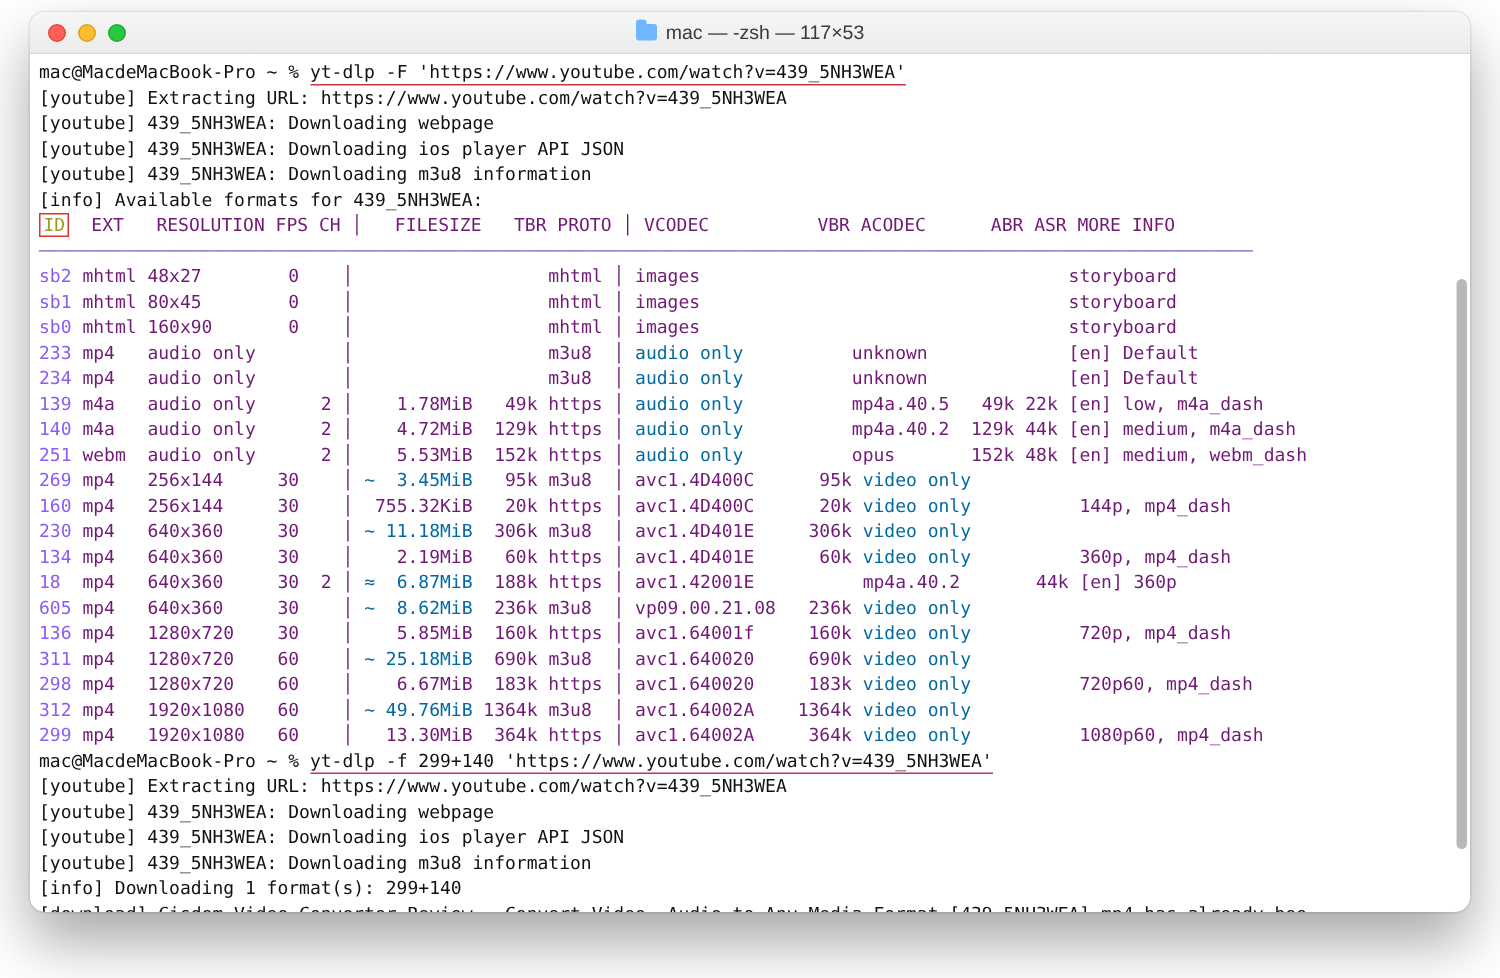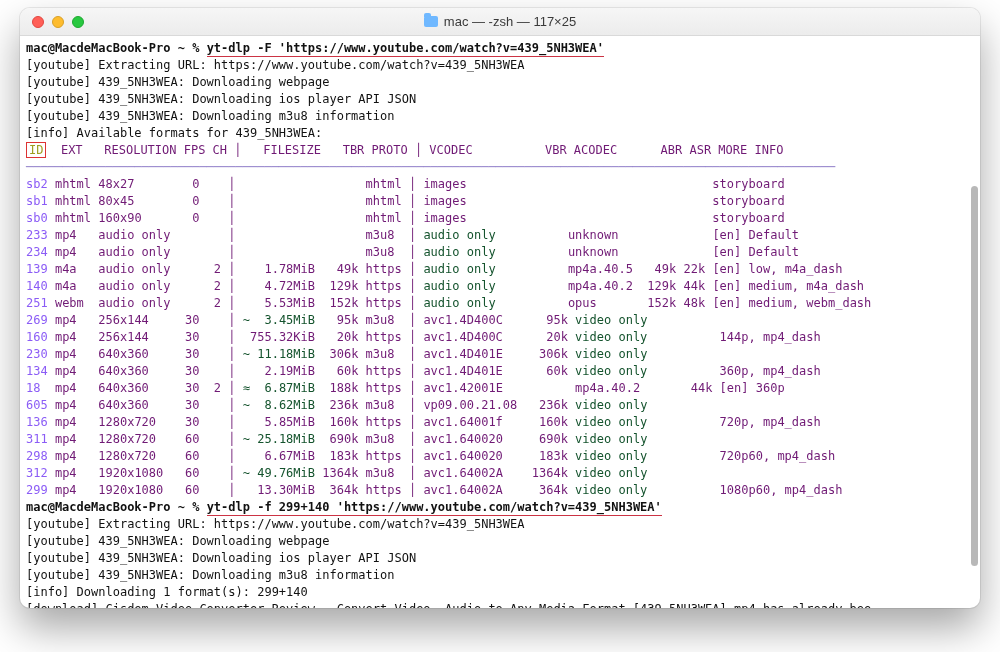--- a/index.html
+++ b/index.html
@@ -81,56 +81,56 @@
   .scrollbar {
     position: absolute;
     right: 2px;
     top: 150px;
     width: 7px;
     height: 380px;
     background: rgba(0,0,0,0.28);
     border-radius: 4px;
   }
 
-  .prompt-row { color:#111;font-weight:bold; }
+  .prompt-row { color:#111; }
   .cmd-underline {
     border-bottom: 1px solid #cc3344;
     padding-bottom: 1px;
   }
   .header-row {
     color: #9e9e1f;
   }
   .red-box {
     border: 1px solid #d33;
     padding: 0 2px;
     margin-top: 16px;
   }
   .hr-sep {
     color:#8f7ec8;
     letter-spacing:0;
   }
   .pipe { color:#701a75; }
   .id { color:#8b5cf6; }
-  .gray { color:#14532d; }
+  .gray { color:#0369a1; }
   .row { white-space: pre; }
 </style>
 </head>
 <body>
 
 <div class="window">
 
   <div class="titlebar">
     <div class="traffic">
       <div class="tl red"></div>
       <div class="tl yel"></div>
       <div class="tl grn"></div>
     </div>
     <div class="title-center">
       <span class="folder-icon"></span>
-      <span>mac — -zsh — 117×25</span>
+      <span>mac — -zsh — 117×53</span>
     </div>
   </div>
 
   <div class="terminal-wrap">
     <div class="terminal" id="term"><div class="row prompt-row">mac@MacdeMacBook-Pro ~ % <span class="cmd-underline">yt-dlp -F 'https://www.youtube.com/watch?v=439_5NH3WEA'</span></div><div class="row">[youtube] Extracting URL: https://www.youtube.com/watch?v=439_5NH3WEA</div><div class="row">[youtube] 439_5NH3WEA: Downloading webpage</div><div class="row">[youtube] 439_5NH3WEA: Downloading ios player API JSON</div><div class="row">[youtube] 439_5NH3WEA: Downloading m3u8 information</div><div class="row">[info] Available formats for 439_5NH3WEA:</div><div class="row header-row"><span class="red-box">ID</span>  <span class="pipe">EXT   RESOLUTION FPS CH │   FILESIZE   TBR PROTO │ VCODEC          VBR ACODEC      ABR ASR MORE INFO</span></div><div class="row hr-sep">────────────────────────────────────────────────────────────────────────────────────────────────────────────────</div><div class="row"><span class="id">sb2</span> <span class="pipe">mhtml 48x27        0    │                  mhtml │ images                                  storyboard</span></div><div class="row"><span class="id">sb1</span> <span class="pipe">mhtml 80x45        0    │                  mhtml │ images                                  storyboard</span></div><div class="row"><span class="id">sb0</span> <span class="pipe">mhtml 160x90       0    │                  mhtml │ images                                  storyboard</span></div><div class="row"><span class="id">233</span> <span class="pipe">mp4   audio only        │                  m3u8  │ </span><span class="gray">audio only</span><span class="pipe">          unknown             [en] Default</span></div><div class="row"><span class="id">234</span> <span class="pipe">mp4   audio only        │                  m3u8  │ </span><span class="gray">audio only</span><span class="pipe">          unknown             [en] Default</span></div><div class="row"><span class="id">139</span> <span class="pipe">m4a   audio only      2 │    1.78MiB   49k https │ </span><span class="gray">audio only</span><span class="pipe">          mp4a.40.5   49k 22k [en] low, m4a_dash</span></div><div class="row"><span class="id">140</span> <span class="pipe">m4a   audio only      2 │    4.72MiB  129k https │ </span><span class="gray">audio only</span><span class="pipe">          mp4a.40.2  129k 44k [en] medium, m4a_dash</span></div><div class="row"><span class="id">251</span> <span class="pipe">webm  audio only      2 │    5.53MiB  152k https │ </span><span class="gray">audio only</span><span class="pipe">          opus       152k 48k [en] medium, webm_dash</span></div><div class="row"><span class="id">269</span> <span class="pipe">mp4   256x144     30    │ </span><span class="gray">~  3.45MiB</span><span class="pipe">   95k m3u8  │ avc1.4D400C      95k </span><span class="gray">video only</span></div><div class="row"><span class="id">160</span> <span class="pipe">mp4   256x144     30    │  755.32KiB   20k https │ avc1.4D400C      20k </span><span class="gray">video only</span><span class="pipe">          144p, mp4_dash</span></div><div class="row"><span class="id">230</span> <span class="pipe">mp4   640x360     30    │ </span><span class="gray">~ 11.18MiB</span><span class="pipe">  306k m3u8  │ avc1.4D401E     306k </span><span class="gray">video only</span></div><div class="row"><span class="id">134</span> <span class="pipe">mp4   640x360     30    │    2.19MiB   60k https │ avc1.4D401E      60k </span><span class="gray">video only</span><span class="pipe">          360p, mp4_dash</span></div><div class="row"><span class="id">18 </span> <span class="pipe">mp4   640x360     30  2 │ </span><span class="gray">≈  6.87MiB</span><span class="pipe">  188k https │ avc1.42001E          mp4a.40.2       44k [en] 360p</span></div><div class="row"><span class="id">605</span> <span class="pipe">mp4   640x360     30    │ </span><span class="gray">~  8.62MiB</span><span class="pipe">  236k m3u8  │ vp09.00.21.08   236k </span><span class="gray">video only</span></div><div class="row"><span class="id">136</span> <span class="pipe">mp4   1280x720    30    │    5.85MiB  160k https │ avc1.64001f     160k </span><span class="gray">video only</span><span class="pipe">          720p, mp4_dash</span></div><div class="row"><span class="id">311</span> <span class="pipe">mp4   1280x720    60    │ </span><span class="gray">~ 25.18MiB</span><span class="pipe">  690k m3u8  │ avc1.640020     690k </span><span class="gray">video only</span></div><div class="row"><span class="id">298</span> <span class="pipe">mp4   1280x720    60    │    6.67MiB  183k https │ avc1.640020     183k </span><span class="gray">video only</span><span class="pipe">          720p60, mp4_dash</span></div><div class="row"><span class="id">312</span> <span class="pipe">mp4   1920x1080   60    │ </span><span class="gray">~ 49.76MiB</span><span class="pipe"> 1364k m3u8  │ avc1.64002A    1364k </span><span class="gray">video only</span></div><div class="row"><span class="id">299</span> <span class="pipe">mp4   1920x1080   60    │   13.30MiB  364k https │ avc1.64002A     364k </span><span class="gray">video only</span><span class="pipe">          1080p60, mp4_dash</span></div><div class="row prompt-row">mac@MacdeMacBook-Pro ~ % <span class="cmd-underline">yt-dlp -f 299+140 'https://www.youtube.com/watch?v=439_5NH3WEA'</span></div><div class="row">[youtube] Extracting URL: https://www.youtube.com/watch?v=439_5NH3WEA</div><div class="row">[youtube] 439_5NH3WEA: Downloading webpage</div><div class="row">[youtube] 439_5NH3WEA: Downloading ios player API JSON</div><div class="row">[youtube] 439_5NH3WEA: Downloading m3u8 information</div><div class="row">[info] Downloading 1 format(s): 299+140</div><div class="row">[download] Cisdem Video Converter Review – Convert Video, Audio to Any Media Format [439_5NH3WEA].mp4 has already bee</div></div>
     <div class="scrollbar"></div>
   </div>
 
 </div>
 

